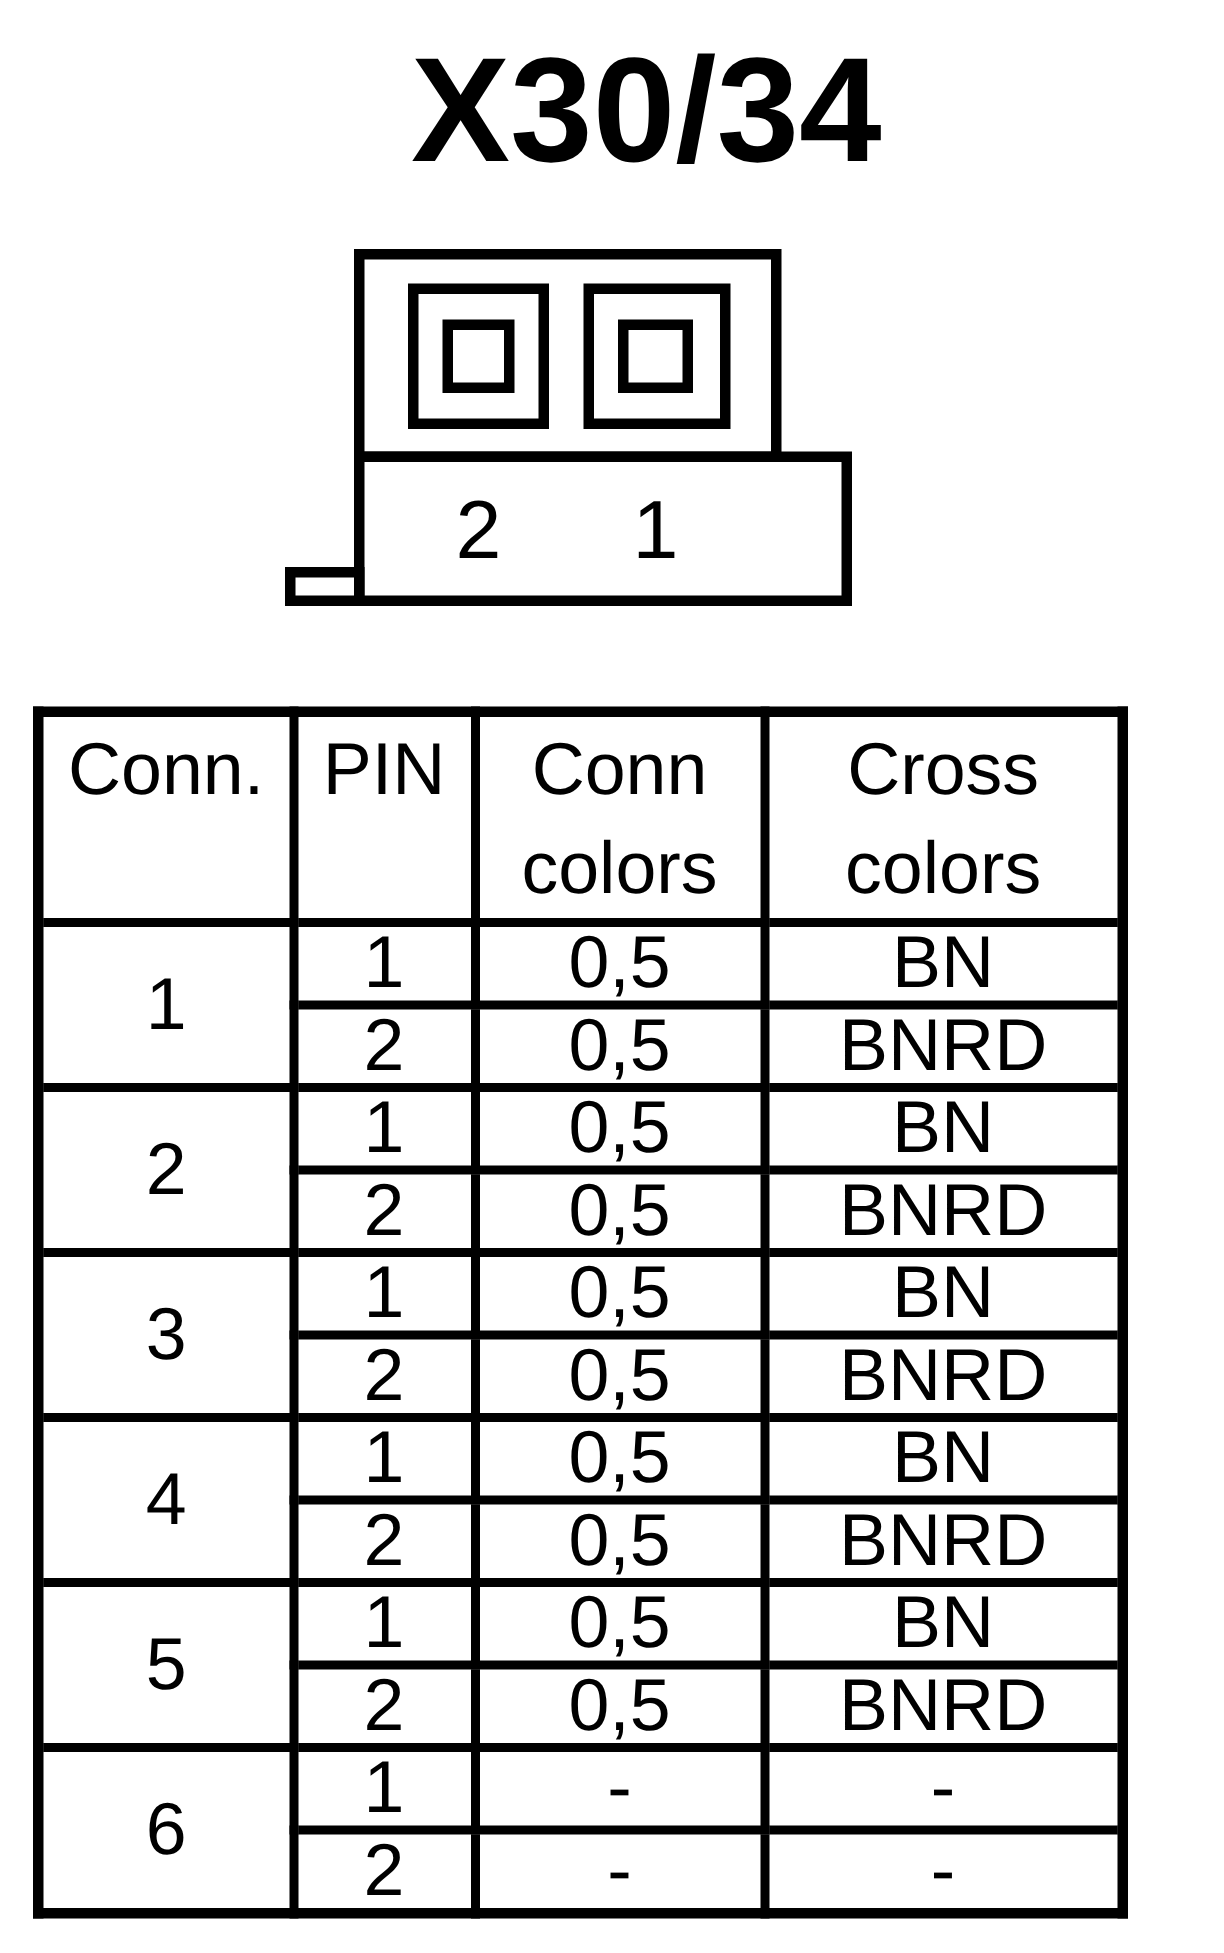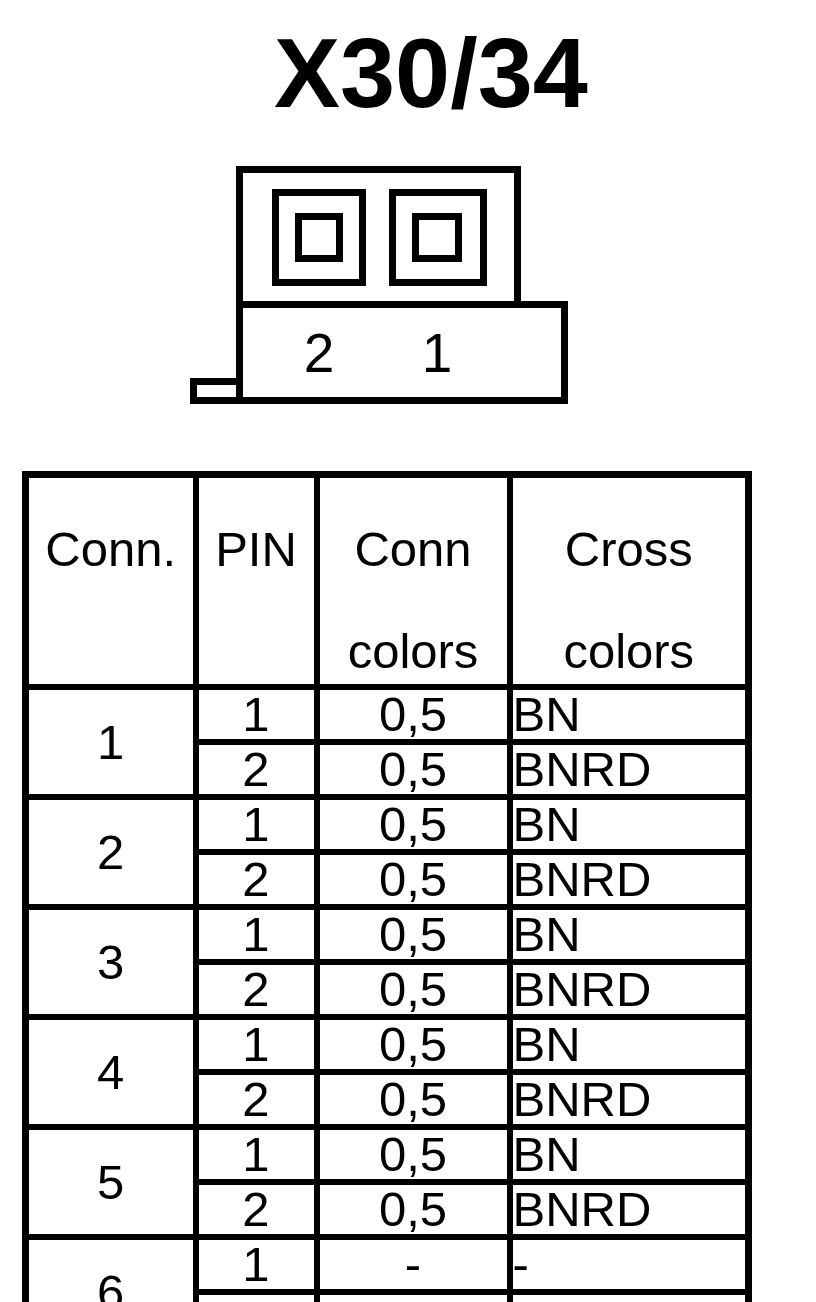--- a/index.html
+++ b/index.html
@@ -28,22 +28,22 @@
     font-size:49px;color:#000;padding:0;
   }
   table.pinout th{
     font-weight:400;vertical-align:top;text-align:center;
     height:107px;line-height:66px;padding-top:2px;
   }
   table.pinout td{height:49px;vertical-align:middle;line-height:1;}
   td.conn{text-align:center;vertical-align:top;padding-top:2px;line-height:1.05;}
   td.pin{text-align:center;}
   td.cross{text-align:center;padding-left:12px;}
-  td.cable{text-align:left;padding-left:18px;}
-  .hline{display:block;margin-top:36px;}
+  td.cable{text-align:center;padding-left:18px;}
+  .hline{display:block;}
   .hline:empty{display:none;}
 </style>
 </head>
 <body>
 
 <div class="page-title">X30/34</div>
 
 <svg class="connector-svg" width="500" height="270" viewBox="0 0 500 270">
   <rect x="139.5" y="19.5" width="278" height="135"></rect>
   <rect x="139.5" y="154.5" width="325" height="96"></rect>

